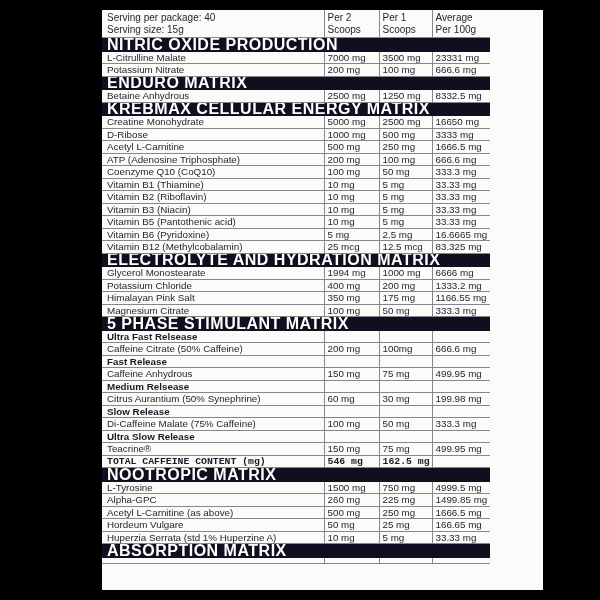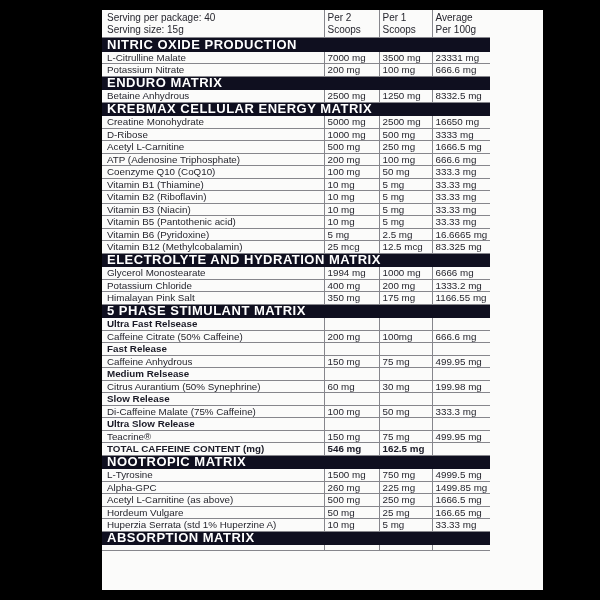--- a/index.html
+++ b/index.html
@@ -21,26 +21,26 @@
     border-top:1px solid #86868c;border-bottom:1px solid #86868c;
     overflow:hidden;white-space:nowrap;
   }
   td.vcell{border-left:1px solid #86868c;}
   td.ncell{padding-left:5px;}
   tr.head td{
     height:25px;vertical-align:top;padding-top:2px;border-top:none;
     white-space:normal;line-height:11.5px;font-size:10px;
   }
   tr.bar td{
-    background:#0f0f1f;color:#ffffff;font-weight:bold;font-size:13px;
+    background:#0f0f1f;color:#ffffff;font-weight:bold;font-size:16px;
     letter-spacing:0.5px;height:12.5px;border-top:1px solid #0f0f1f;
     border-bottom:1px solid #0f0f1f;padding-left:5px;
   }
   tr.sub td{font-weight:bold;color:#1b1b27;}
-  tr.total td{font-weight:bold;color:#1b1b27;}
+  tr.total td{font-weight:bold;color:#1b1b27;font-family:Liberation Mono, monospace;}
   tr.partial td{height:5px;}
 </style>
 </head>
 <body>
 
 <div class="stage">
   <div class="panel">
     <table class="facts">
       <colgroup>
         <col class="c1">
@@ -167,20 +167,26 @@
             <td class="vcell">400 mg</td>
             <td class="vcell">200 mg</td>
             <td class="vcell">1333.2 mg</td>
           </tr>
           <tr class="data">
             <td class="ncell">Himalayan Pink Salt</td>
             <td class="vcell">350 mg</td>
             <td class="vcell">175 mg</td>
             <td class="vcell">1166.55 mg</td>
           </tr>
+          <tr class="data">
+            <td class="ncell">Magnesium Citrate</td>
+            <td class="vcell">100 mg</td>
+            <td class="vcell">50 mg</td>
+            <td class="vcell">333.3 mg</td>
+          </tr>
           <tr class="bar">
             <td colspan="4">5 PHASE STIMULANT MATRIX</td>
           </tr>
           <tr class="sub">
             <td class="ncell">Ultra Fast Relsease</td>
             <td class="vcell"></td>
             <td class="vcell"></td>
             <td class="vcell"></td>
           </tr>
           <tr class="data">

